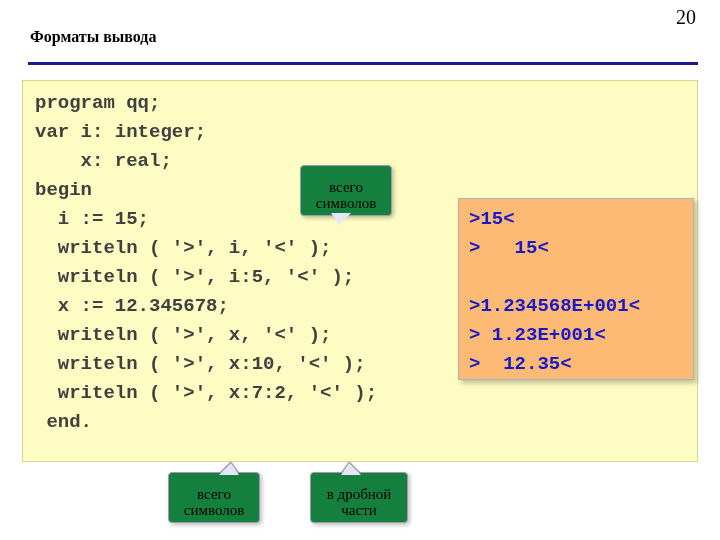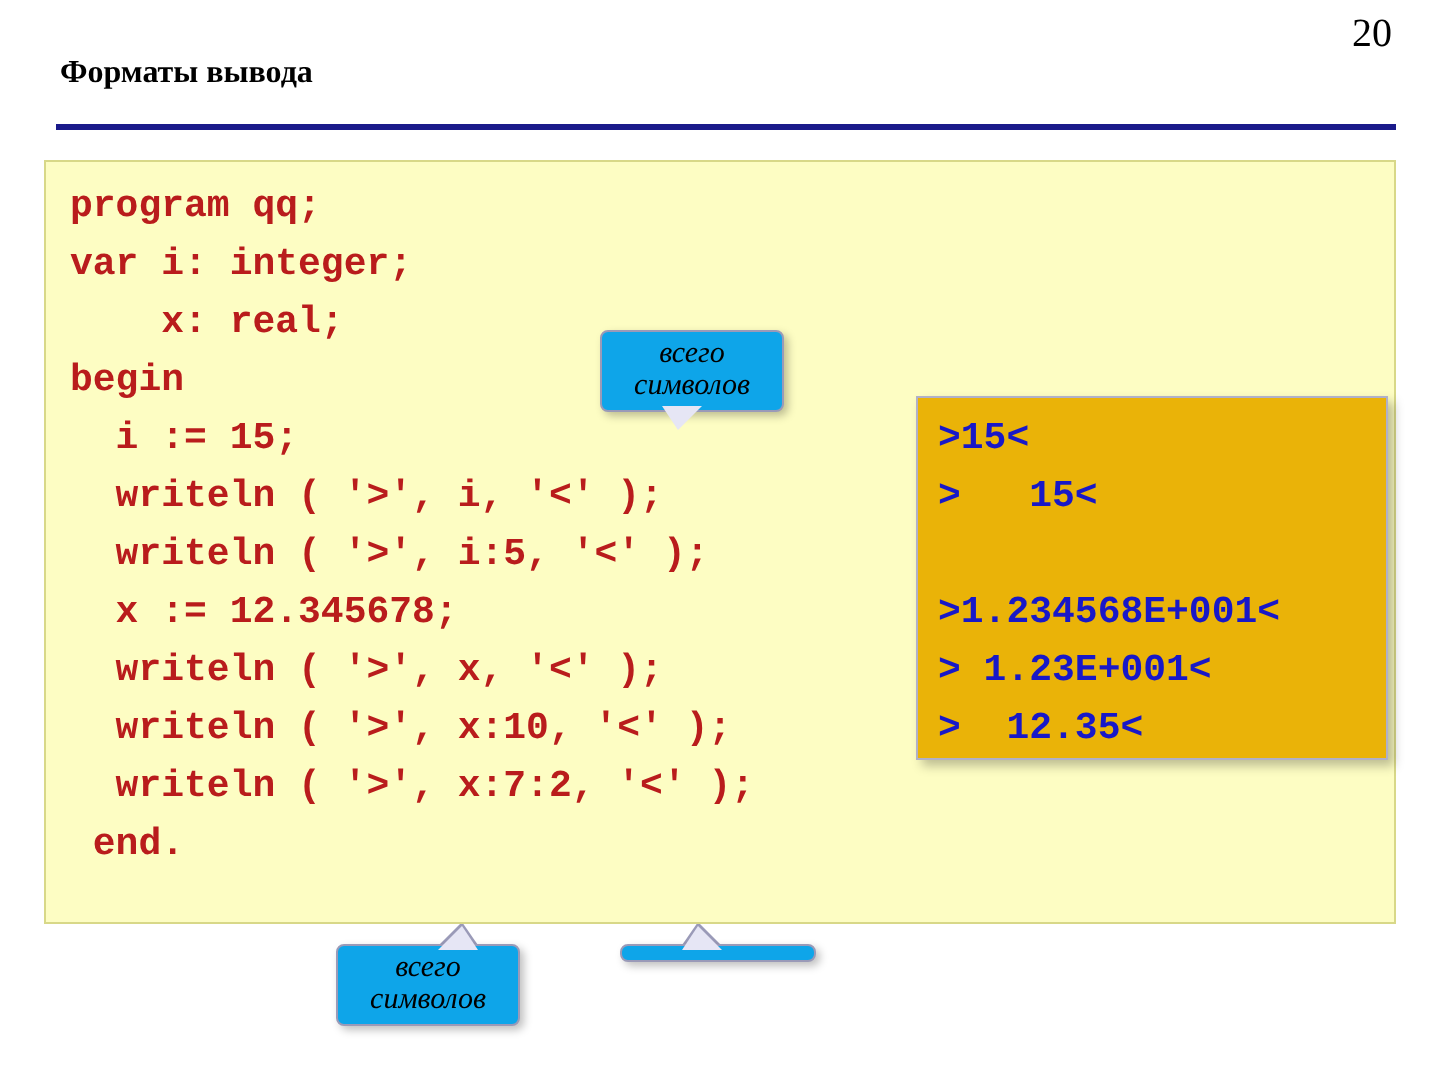--- a/index.html
+++ b/index.html
@@ -43,55 +43,54 @@
     left: 22px;
     width: 676px;
     height: 382px;
     background: #fdfdc3;
     border: 1px solid #d8d888;
     box-sizing: border-box;
     padding: 8px 12px;
     font-family: 'Courier New', monospace;
     font-size: 19px;
     font-weight: bold;
-    color: #b91c1c;
+    color: #404040;
     line-height: 29px;
     white-space: pre;
   }
   .output-block {
     position: absolute;
     top: 198px;
     left: 458px;
     width: 236px;
     height: 182px;
-    background: #eab308;
+    background: #fdba74;
     border: 1px solid #b0b0c8;
     box-shadow: 3px 3px 5px rgba(0,0,0,0.25);
     box-sizing: border-box;
     padding: 6px 10px;
     font-family: 'Courier New', monospace;
     font-size: 19px;
     font-weight: bold;
     color: #1818c8;
     line-height: 29px;
     white-space: pre;
   }
   .callout {
     position: absolute;
-    background: #0ea5e9;
+    background: #15803d;
     border: 1px solid #9a9ab8;
     border-radius: 4px;
     box-shadow: 2px 2px 4px rgba(0,0,0,0.25);
     font-family: 'Times New Roman', serif;
     font-size: 15px;
     color: #000;
     text-align: center;
-    padding: 3px 10px 4px 10px;
+    padding: 13px 10px 4px 10px;
     line-height: 16px;
-    font-style: italic;
   }
   .callout .tail {
     position: absolute;
     width: 0;
     height: 0;
   }
   .callout-1 { top: 165px; left: 300px; width: 70px; }
   .callout-1 .tail {
     bottom: -10px; left: 30px;
     border-left: 8px solid transparent;
@@ -169,13 +168,15 @@
 </div>
 
 <div class="callout callout-2">
   <div class="tail-border"></div><div class="tail"></div>
   <span>всего
 символов</span>
 </div>
 
 <div class="callout callout-3">
   <div class="tail-border"></div><div class="tail"></div>
+  <span>в дробной
+части</span>
 </div>
 
 </body></html>

